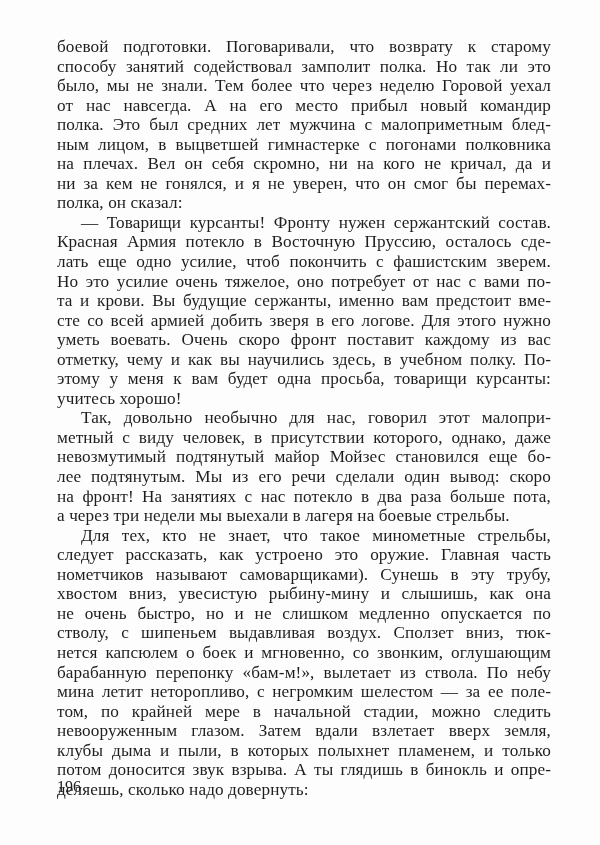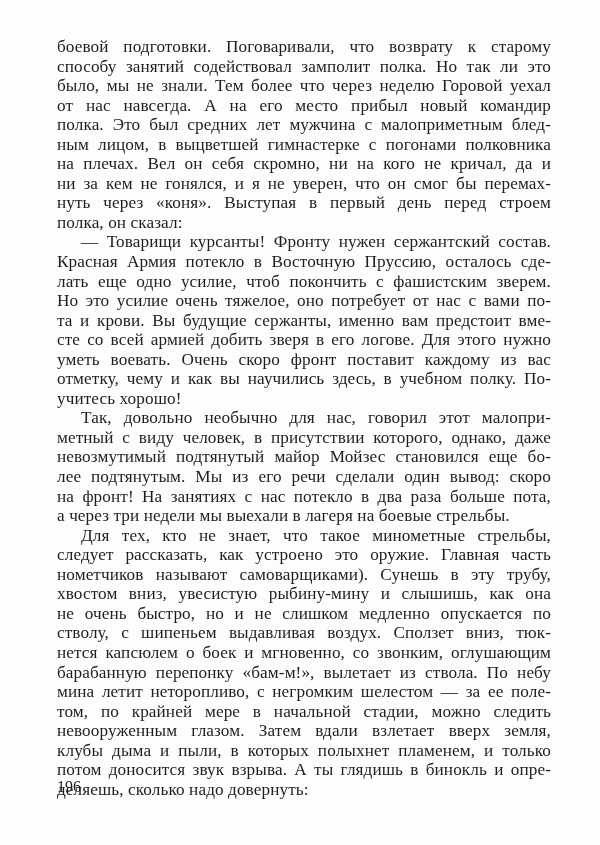--- a/index.html
+++ b/index.html
@@ -53,30 +53,30 @@
 
 <div class="page" id="page-body">
     <span class="line">боевой подготовки. Поговаривали, что возврату к старому</span>
     <span class="line">способу занятий содействовал замполит полка. Но так ли это</span>
     <span class="line">было, мы не знали. Тем более что через неделю Горовой уехал</span>
     <span class="line">от нас навсегда. А на его место прибыл новый командир</span>
     <span class="line">полка. Это был средних лет мужчина с малоприметным блед-</span>
     <span class="line">ным лицом, в выцветшей гимнастерке с погонами полковника</span>
     <span class="line">на плечах. Вел он себя скромно, ни на кого не кричал, да и</span>
     <span class="line">ни за кем не гонялся, и я не уверен, что он смог бы перемах-</span>
-    <span class="line">нуть через «коня». Выступая в первый день перед строем</span>
     <span class="line last">полка, он сказал:</span>
     <span class="line indent">— Товарищи курсанты! Фронту нужен сержантский состав.</span>
     <span class="line">Красная Армия потекло в Восточную Пруссию, осталось сде-</span>
     <span class="line">лать еще одно усилие, чтоб покончить с фашистским зверем.</span>
     <span class="line">Но это усилие очень тяжелое, оно потребует от нас с вами по-</span>
     <span class="line">та и крови. Вы будущие сержанты, именно вам предстоит вме-</span>
     <span class="line">сте со всей армией добить зверя в его логове. Для этого нужно</span>
     <span class="line">уметь воевать. Очень скоро фронт поставит каждому из вас</span>
     <span class="line">отметку, чему и как вы научились здесь, в учебном полку. По-</span>
+    <span class="line">этому у меня к вам будет одна просьба, товарищи курсанты:</span>
     <span class="line last">учитесь хорошо!</span>
     <span class="line indent">Так, довольно необычно для нас, говорил этот малопри-</span>
     <span class="line">метный с виду человек, в присутствии которого, однако, даже</span>
     <span class="line">невозмутимый подтянутый майор Мойзес становился еще бо-</span>
     <span class="line">лее подтянутым. Мы из его речи сделали один вывод: скоро</span>
     <span class="line">на фронт! На занятиях с нас потекло в два раза больше пота,</span>
     <span class="line last">а через три недели мы выехали в лагеря на боевые стрельбы.</span>
     <span class="line indent">Для тех, кто не знает, что такое минометные стрельбы,</span>
     <span class="line">следует рассказать, как устроено это оружие. Главная часть</span>
     <span class="line">нометчиков называют самоварщиками). Сунешь в эту трубу,</span>

